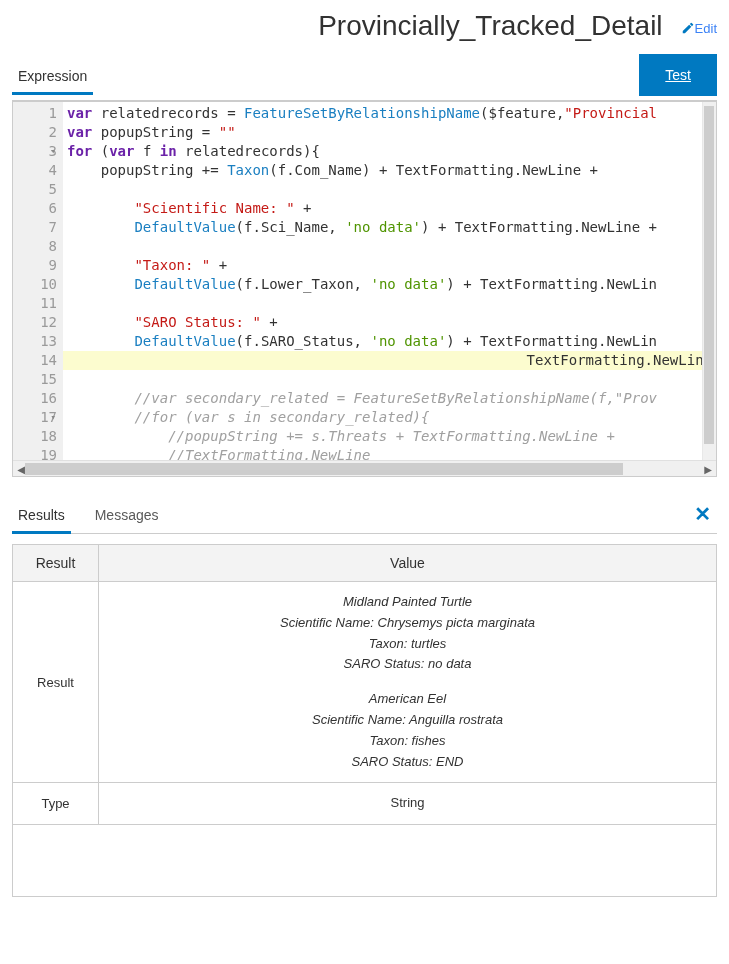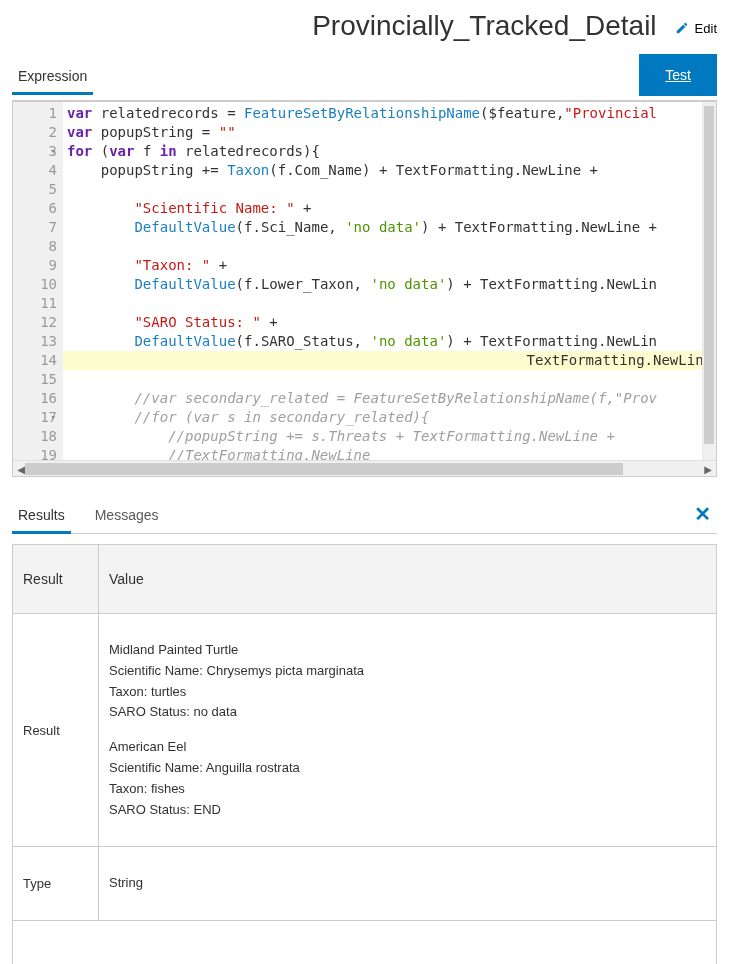--- a/index.html
+++ b/index.html
@@ -1,19 +1,19 @@
 <!DOCTYPE html>
 <html><head>
   <meta charset="utf-8">
   <style>
     * { box-sizing: border-box; margin: 0; padding: 0; }
     body { font-family: "Segoe UI", Arial, sans-serif; font-size: 13px; color: #323232; background: #fff; padding: 10px 12px; width: 729px; }
     .header { display: flex; align-items: baseline; gap: 18px; margin-bottom: 12px; justify-content: flex-end; }
     .title { font-size: 28px; font-weight: 300; color: #323232; }
-    .edit-link { display: inline-flex; align-items: center; gap: 6px; color: #000000; font-size: 13px; cursor: pointer; }
+    .edit-link { display: inline-flex; align-items: center; color: #3b82f6; font-size: 13px; cursor: pointer; }
     .edit-link svg { width: 14px; height: 14px; fill: #0079c1; }
     .tabset { display: flex; align-items: center; border-bottom: 1px solid #ccc; margin-bottom: 0; }
     .tab { padding: 8px 6px; font-size: 14px; color: #595959; cursor: pointer; border-bottom: 3px solid transparent; margin-bottom: -1px; }
     .tab.active { color: #323232; border-bottom-color: #0079c1; }
     .tabset .spacer { flex: 1; }
     .test-btn { background: #0079c1; color: #fff; border: none; padding: 13px 26px; font-size: 14px; cursor: pointer; margin-bottom: 0; align-self: center; margin-bottom:4px;text-decoration:underline;}
     .editor-wrap { border: 1px solid #ccc; background: #fff; margin-top: 0; height: 376px; display:flex; flex-direction:column;}
     .editor-body { display: flex; flex:1; overflow:hidden; position:relative;}
     .gutter { width: 50px; background: #f0f0f0; color: #9a9a9a; text-align: right; font-family: Consolas, Menlo, monospace; font-size: 14px; line-height: 19px; padding: 2px 6px 2px 0; user-select: none; }
     .code { flex: 1; font-family: Consolas, Menlo, monospace; font-size: 14px; line-height: 19px; padding: 2px 4px; white-space: pre; overflow: hidden; position:relative;}
@@ -27,26 +27,26 @@
     .hscroll { height:16px; background:#f0f0f0; border-top:1px solid #e0e0e0; position:relative;}
     .hscroll .thumb { position:absolute; left:12px; top:2px; height:12px; width:598px; background:#cdcdcd;}
     .hscroll .arrow { position:absolute; top:0; width:16px; height:16px; display:flex; align-items:center; justify-content:center; color:#666; font-size:10px;}
     .hscroll .arrow.l{left:0;} .hscroll .arrow.r{right:0;}
     .vscroll { position:absolute; right:0; top:0; bottom:0; width:14px; background:#f0f0f0; border-left:1px solid #e8e8e8;}
     .vscroll .thumb { position:absolute; right:2px; top:4px; width:10px; height:338px; background:#cdcdcd;}
     .section2 { display:flex; align-items:center; border-bottom:1px solid #ccc; margin-top:22px;}
     .section2 .tab { margin-right:18px;}
     .close-btn { margin-left:auto; color:#0079c1; font-size:20px; padding:0 6px; cursor:pointer; font-weight:bold; margin-bottom:4px;}
     table.results { width:100%; border-collapse:collapse; margin-top:10px; border:1px solid #ccc; table-layout:fixed;}
-    table.results th, table.results td { border:1px solid #ccc; padding:26px 10px; text-align:left; vertical-align:middle; font-weight:normal;}
+    table.results th, table.results td { border:1px solid #ccc; padding:10px 10px; text-align:center; vertical-align:middle; font-weight:normal;}
     table.results thead th { background:#f3f3f3; font-size:14px;}
     table.results .col-key { width:86px;}
     table.results td.val { line-height:1.6; font-size:13px;}
     td.val p { margin-bottom:0px;}
-    td.val .blk { margin-bottom:14px;}
+    td.val .blk { margin-bottom:14px;font-style:italic;}
     td.val .blk:last-child{margin-bottom:0;}
     .blank-area { border:1px solid #ccc; border-top:none; height:72px;}
   </style>
 </head>
 <body>
 
 <div class="header">
   <div class="title">Provincially_Tracked_Detail</div>
   <div class="edit-link">
     <svg viewBox="0 0 24 24">

